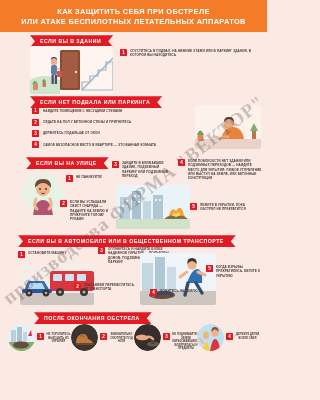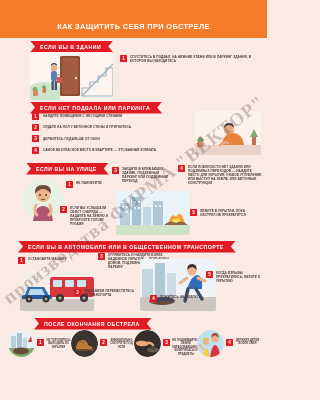--- a/index.html
+++ b/index.html
@@ -8,21 +8,21 @@
     background: #fbe9e4;
     font-family: "Liberation Sans", sans-serif;
     overflow: hidden;
     position: relative;
   }
   .poster { position: relative; width: 267px; height: 400px; background: #fbe9e4; }
 
   
   .header {
     background: #f47b28;
-    padding: 22px 6px 6px;
+    padding: 7px 6px 6px;
     text-align: center;
   }
   .header-line {
     color: #ffffff;
     font-weight: bold;
     font-size: 7.4px;
     letter-spacing: 0.35px;
     line-height: 9.6px;
     white-space: nowrap;
   }
@@ -164,20 +164,21 @@
   
   svg { display: block; }
 </style>
 </head>
 <body>
 
 <div class="poster">
 
   <div class="header">
     <div class="header-line">КАК ЗАЩИТИТЬ СЕБЯ ПРИ ОБСТРЕЛЕ</div>
+    <div class="header-line">ИЛИ АТАКЕ БЕСПИЛОТНЫХ ЛЕТАТЕЛЬНЫХ АППАРАТОВ</div>
   </div>
 
   <div class="sec1">
     <div class="ribbon-wrap">
       <div class="ribbon">ЕСЛИ ВЫ В ЗДАНИИ</div>
     </div>
 
     <div class="sec1-art">
       <svg width="83" height="48" viewBox="0 0 83 48">
         <rect x="0" y="0" width="83" height="48" fill="#fdf3ef"></rect>

